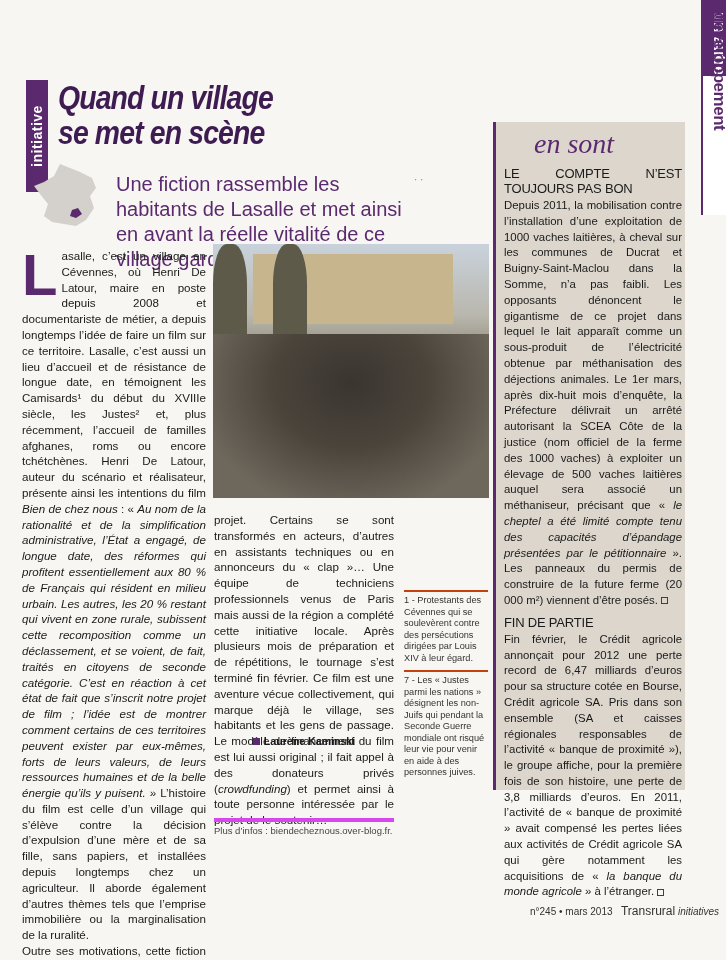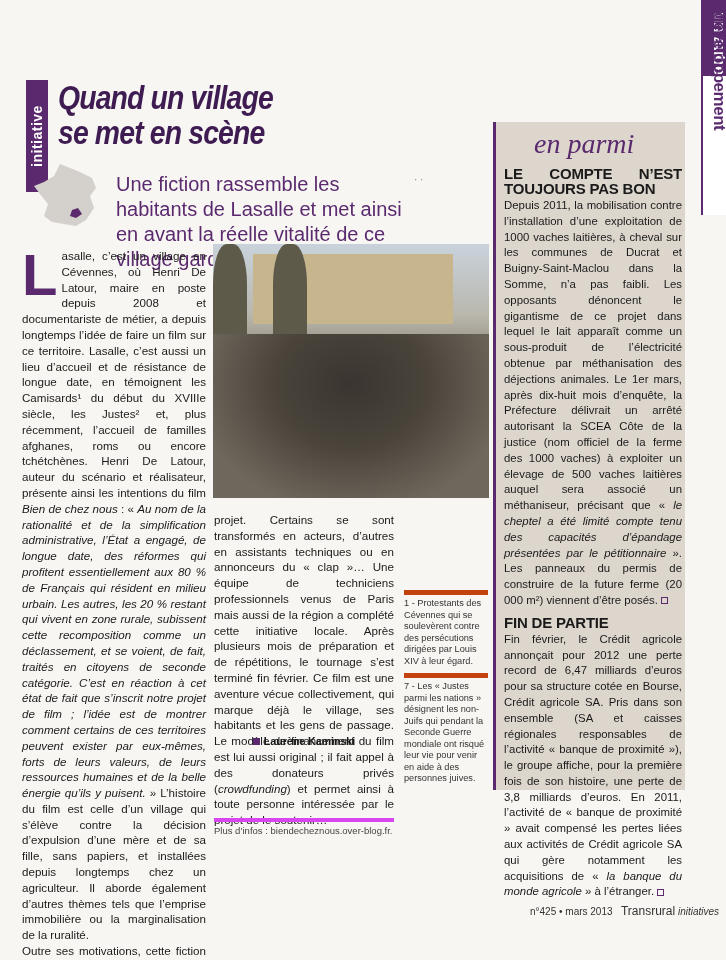--- a/index.html
+++ b/index.html
@@ -16,29 +16,29 @@
   .col1 p, .col2 p { text-indent: 0; }
   .dropcap { float: left; font-size: 58px; line-height: 46px; font-weight: bold; color: #5b2a6e; margin: 4px 4px 0 0; }
   .photo { position: absolute; left: 213px; top: 244px; width: 276px; height: 254px; background: linear-gradient(180deg, #c9d2dc 0%, #b9b7ad 28%, #8d8677 45%, #5f5b52 65%, #6e6a62 100%); overflow: hidden; }
   .photo .building { position: absolute; left: 40px; top: 10px; width: 200px; height: 70px; background: #c7b58e; }
   .photo .crowd { position: absolute; left: 0; top: 90px; width: 276px; height: 164px; background: radial-gradient(ellipse at 50% 30%, #3a3530 0%, #4a443b 40%, #6d675c 80%); }
   .photo .tree { position: absolute; top: 0; width: 34px; height: 100px; background: #5d5a4a; border-radius: 40% 40% 10% 10%; }
   .photo-credit { position: absolute; left: 474px; top: 350px; width: 12px; transform-origin: left top; }
   .photo-credit span { display: block; transform: rotate(-90deg); white-space: nowrap; font-size: 6px; color: #eee; position: absolute; left: 0; top: 0; }
   .caption { position: absolute; left: 404px; top: 508px; width: 82px; font-size: 9.5px; line-height: 12px; text-align: right; color: #333; }
   .notes { position: absolute; left: 404px; top: 590px; width: 84px; font-size: 9.2px; line-height: 11.5px; color: #333; }
-  .notes .note { border-top: 5px solid #c2410c; padding-top: 3px; margin-bottom: 6px; }
+  .notes .note { border-top: 2px solid #c2410c; padding-top: 3px; margin-bottom: 6px; }
   .signature { position: absolute; left: 214px; top: 736px; width: 180px; font-size: 9.4px; line-height: 11.6px; text-align: center; font-weight: bold; }
   .signature .author { font-size: 10.6px; }
   .signature .square { display: inline-block; width: 7px; height: 7px; background: #5b2a6e; margin-right: 4px; }
   .more-info { position: absolute; left: 214px; top: 818px; font-size: 9.5px; color: #444; border-top: 4px solid #d946ef; padding-top: 3px; width: 180px; }
   .sidebar { position: absolute; left: 493px; top: 122px; width: 192px; height: 668px; background: #dcd6cd; border-left: 3px solid #5b2a6e; }
   .sidebar-title { position: absolute; left: 38px; top: 6px; font-family: "Liberation Serif", serif; font-style: italic; font-size: 28px; color: #5b2a6e; }
   .sidebar-content { position: absolute; left: 8px; top: 44px; width: 178px; font-size: 11.4px; line-height: 15.8px; text-align: justify; }
-  .sidebar h3 { font-size: 15px; line-height: 15px; font-weight: bold; text-transform: uppercase; letter-spacing: -0.2px; margin-bottom: 2px; }
+  .sidebar h3 { font-size: 13px; line-height: 15px; font-weight: normal; text-transform: uppercase; letter-spacing: -0.2px; margin-bottom: 2px; }
   .sidebar p { margin-bottom: 6px; }
   .end-square { display: inline-block; width: 7px; height: 7px; border: 1px solid #5b2a6e; margin-left: 3px; vertical-align: middle; }
   .section-tab { position: absolute; left: 701px; top: 0; width: 25px; height: 215px; background: #fff; border-left: 2px solid #5b2a6e; }
   .section-tab .purple { position: absolute; left: 0; top: 0; width: 23px; height: 76px; background: #5b2a6e; }
   .section-tab span { position: absolute; left: 3px; top: 6px; writing-mode: vertical-rl; font-size: 17px; font-weight: bold; color: #5b2a6e; white-space: nowrap; letter-spacing: -0.5px; }
   .section-tab span .first { color: #fff; }
   .footer { position: absolute; left: 530px; top: 904px; font-size: 10px; color: #333; white-space: nowrap; }
   .footer .mag { font-size: 12px; font-weight: normal; text-align: center; }
   .footer .sub { font-size: 10px; font-style: italic; }
   .footer .pg { font-weight: bold; margin-left: 8px; font-size: 11px; }
@@ -104,33 +104,33 @@
     <div class="note">7 - Les « Justes parmi les nations » désignent les non-Juifs qui pendant la Seconde Guerre mondiale ont risqué leur vie pour venir en aide à des personnes juives.</div>
   </div>
 
   <div class="signature">
     <div class="author"><span class="square"></span><span>Laurène Kaminski</span></div>
   </div>
 
   <div class="more-info">Plus d’infos : biendecheznous.over-blog.fr.</div>
 
   <div class="sidebar">
-    <div class="sidebar-title">en parmi</div>
+    <div class="sidebar-title">en sont</div>
     <div class="sidebar-content">
       <div>
         <h3>Le compte n’est toujours pas bon</h3>
         <p><span>Depuis 2011, la mobilisation contre l’installation d’une exploitation de 1000 vaches laitières, à cheval sur les communes de Ducrat et Buigny-Saint-Maclou dans la Somme, n’a pas faibli. Les opposants dénoncent le gigantisme de ce projet dans lequel le lait apparaît comme un sous-produit de l’électricité obtenue par méthanisation des déjections animales. Le 1er mars, après dix-huit mois d’enquête, la Préfecture délivrait un arrêté autorisant la SCEA Côte de la justice (nom officiel de la ferme des 1000 vaches) à exploiter un élevage de 500 vaches laitières auquel sera associé un méthaniseur, précisant que « </span><i>le cheptel a été limité compte tenu des capacités d’épandage présentées par le pétitionnaire</i><span> ». Les panneaux du permis de construire de la future ferme (20 000 m²) viennent d’être posés.</span><span class="end-square"></span></p>
       </div>
       <div>
         <h3>Fin de partie</h3>
         <p><span>Fin février, le Crédit agricole annonçait pour 2012 une perte record de 6,47 milliards d’euros pour sa structure cotée en Bourse, Crédit agricole SA. Pris dans son ensemble (SA et caisses régionales responsables de l’activité « banque de proximité »), le groupe affiche, pour la première fois de son histoire, une perte de 3,8 milliards d’euros. En 2011, l’activité de « banque de proximité » avait compensé les pertes liées aux activités de Crédit agricole SA qui gère notamment les acquisitions de « </span><i>la banque du monde agricole</i><span> » à l’étranger.</span><span class="end-square"></span></p>
       </div>
     </div>
   </div>
 
   <div class="footer">
-    <span>n°425 • mars 2013</span>&nbsp;&nbsp;
+    <span>n°245 • mars 2013</span>&nbsp;&nbsp;
     <span class="mag">Transrural</span>
     <span class="sub">initiatives</span>
     <span class="pg">19</span>
   </div>
 
 </div>
 
 </body></html>

